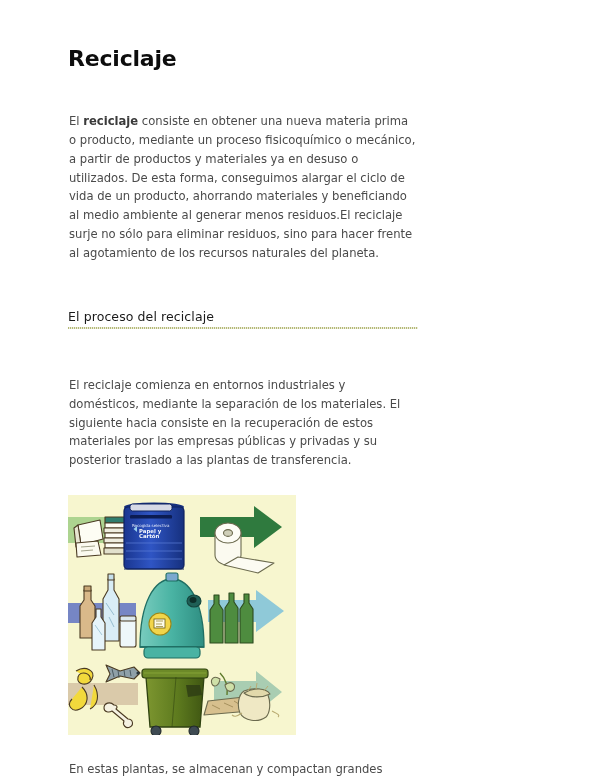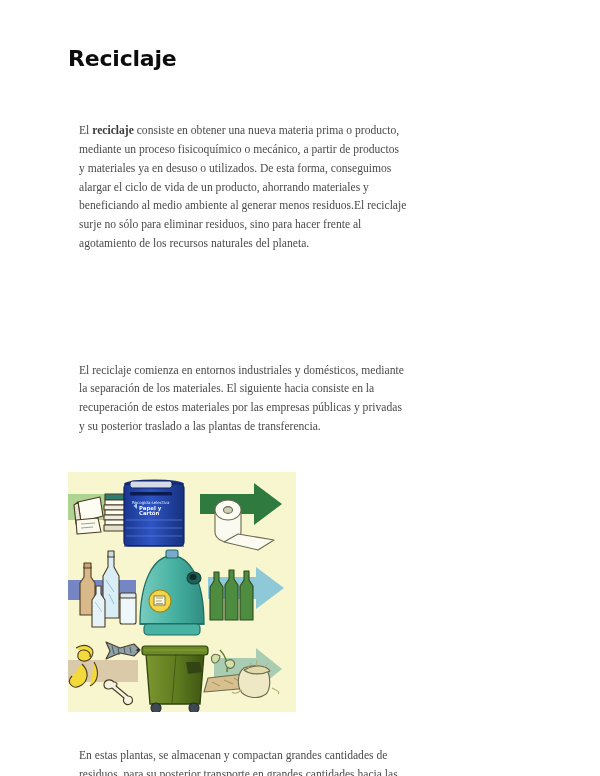--- a/index.html
+++ b/index.html
@@ -62,23 +62,22 @@
     font-size: 12.5px;
     font-weight: normal;
     letter-spacing: 0.1px;
   }
 
   
   p.body {
     font-size: 11.6px;
     line-height: 1.62;
     color: #4a4a4a;
-    margin: 11px;
+    margin: 1px;
     text-align: left;
-    font-family: Liberation Serif, serif;
   }
   p.body b { color: #3a3a3a; font-weight: bold; }
   .sp-16 { height: 16px; }
   .sp-20 { height: 20px; }
   .sp-24 { height: 24px; }
   .sp-30 { height: 30px; }
 
   
   .figure-wrap {
     width: 228px;
@@ -98,20 +97,21 @@
 
   <div class="sp-20"></div>
 
   <p class="body">
     <span>El </span><b>reciclaje</b><span> consiste en obtener una nueva materia prima o producto, mediante un proceso fisicoquímico o mecánico, a partir de productos y materiales ya en desuso o utilizados. De esta forma, conseguimos alargar el ciclo de vida de un producto, ahorrando materiales y beneficiando al medio ambiente al generar menos residuos.El reciclaje surje no sólo para eliminar residuos, sino para hacer frente al agotamiento de los recursos naturales del planeta.</span>
   </p>
 
   <div class="sp-30"></div>
   <div class="sp-16"></div>
 
+  <div class="h-sec regular">El proceso del reciclaje</div>
 
   <div class="sp-20"></div>
 
 
   <div class="sp-20"></div>
 
   <p class="body">El reciclaje comienza en entornos industriales y domésticos, mediante la separación de los materiales. El siguiente hacia consiste en la recuperación de estos materiales por las empresas públicas y privadas y su posterior traslado a las plantas de transferencia.</p>
 
   <div class="sp-24"></div>
 

